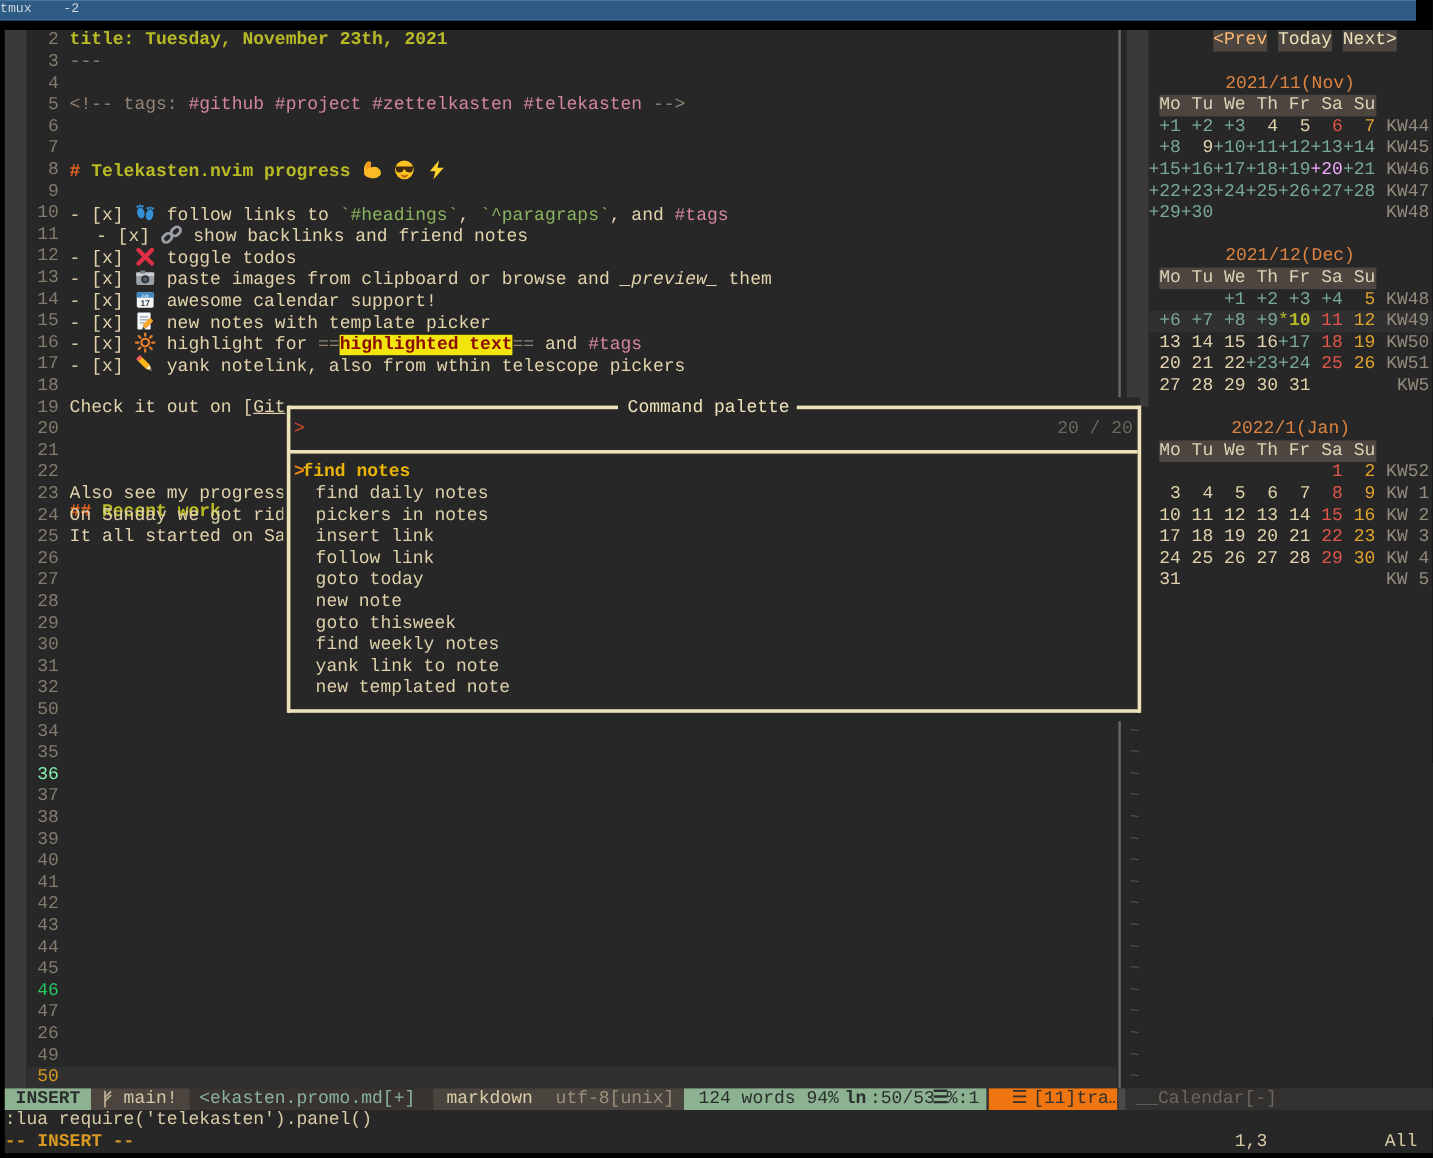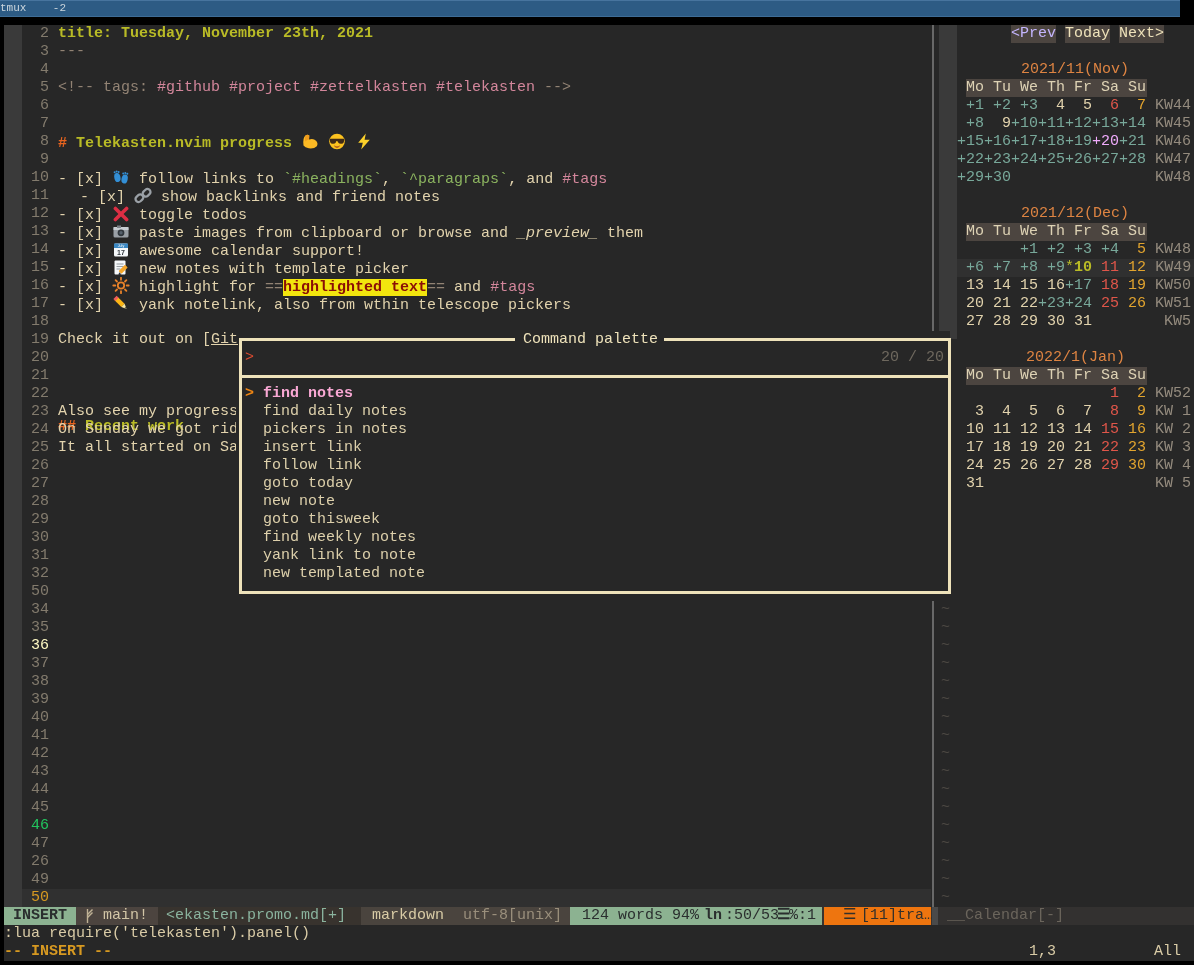--- a/index.html
+++ b/index.html
@@ -41,21 +41,21 @@
 <div class="r" style="left:13px;top:457px;width:36px;text-align:right;color:#837b6d;">26</div>
 <div class="r" style="left:13px;top:475px;width:36px;text-align:right;color:#837b6d;">27</div>
 <div class="r" style="left:13px;top:493px;width:36px;text-align:right;color:#837b6d;">28</div>
 <div class="r" style="left:13px;top:511px;width:36px;text-align:right;color:#837b6d;">29</div>
 <div class="r" style="left:13px;top:529px;width:36px;text-align:right;color:#837b6d;">30</div>
 <div class="r" style="left:13px;top:547px;width:36px;text-align:right;color:#837b6d;">31</div>
 <div class="r" style="left:13px;top:565px;width:36px;text-align:right;color:#837b6d;">32</div>
 <div class="r" style="left:13px;top:583px;width:36px;text-align:right;color:#837b6d;">50</div>
 <div class="r" style="left:13px;top:601px;width:36px;text-align:right;color:#837b6d;">34</div>
 <div class="r" style="left:13px;top:619px;width:36px;text-align:right;color:#837b6d;">35</div>
-<div class="r" style="left:13px;top:637px;width:36px;text-align:right;color:#fef9c3;">36</div>
+<div class="r" style="left:13px;top:637px;width:36px;text-align:right;color:#86efac;">36</div>
 <div class="r" style="left:13px;top:655px;width:36px;text-align:right;color:#837b6d;">37</div>
 <div class="r" style="left:13px;top:673px;width:36px;text-align:right;color:#837b6d;">38</div>
 <div class="r" style="left:13px;top:691px;width:36px;text-align:right;color:#837b6d;">39</div>
 <div class="r" style="left:13px;top:709px;width:36px;text-align:right;color:#837b6d;">40</div>
 <div class="r" style="left:13px;top:727px;width:36px;text-align:right;color:#837b6d;">41</div>
 <div class="r" style="left:13px;top:745px;width:36px;text-align:right;color:#837b6d;">42</div>
 <div class="r" style="left:13px;top:763px;width:36px;text-align:right;color:#837b6d;">43</div>
 <div class="r" style="left:13px;top:781px;width:36px;text-align:right;color:#837b6d;">44</div>
 <div class="r" style="left:13px;top:799px;width:36px;text-align:right;color:#837b6d;">45</div>
 <div class="r" style="left:13px;top:817px;width:36px;text-align:right;color:#22c55e;">46</div>
@@ -142,21 +142,21 @@
         <path d="M8.3 14.2 L9 16.4 L9.8 14.3 Z" fill="#31373d"></path>
       </g>
     </svg> yank notelink, also from wthin telescope pickers</div>
 <div class="r" style="left:58px;top:331px;color:#e2d3ad;">Check it out on [<span style="text-decoration:underline;">Git</span></div>
 <div class="r" style="left:58px;top:385px;color:#e2d3ad;margin-top:33px;"><span class="b" style="color:#e8641f;">## </span><span class="b" style="color:#b9bb26;">Recent work</span></div>
 <div class="r" style="left:58px;top:403px;color:#e2d3ad;width:178px;overflow:hidden;">Also see my progress</div>
 <div class="r" style="left:58px;top:421px;color:#e2d3ad;width:178px;overflow:hidden;">On Sunday we got rid</div>
 <div class="r" style="left:58px;top:439px;color:#e2d3ad;width:178px;overflow:hidden;">It all started on Sa</div>
 <div style="position:absolute;left:932px;top:25px;width:2px;height:882px;background:#686868;"></div>
 <div style="position:absolute;left:939px;top:25px;width:18px;height:314px;background:#3a3a3a;"></div>
-<div class="r" style="left:1011px;top:25px;background:#4c4540;color:#c4b5fd;">&lt;Prev</div>
+<div class="r" style="left:1011px;top:25px;background:#4c4540;color:#fdba74;">&lt;Prev</div>
 <div class="r" style="left:1065px;top:25px;background:#4c4540;color:#eee2ba;">Today</div>
 <div class="r" style="left:1119px;top:25px;background:#4c4540;color:#eee2ba;">Next&gt;</div>
 <div class="r" style="left:1021px;top:61px;color:#de8442;">2021/11(Nov)</div>
 <div style="position:absolute;left:966px;top:79px;width:181px;height:18px;background:#4c4540;"></div>
 <div class="r" style="left:966px;top:79px;color:#ddd2b4;">Mo Tu We Th Fr Sa Su</div>
 <div class="r" style="left:957px;top:97px;"><span style="color:#78a89a;">&nbsp;+1</span><span style="color:#78a89a;">&nbsp;+2</span><span style="color:#78a89a;">&nbsp;+3</span><span style="color:#e2d3ad;">&nbsp;&nbsp;4</span><span style="color:#e2d3ad;">&nbsp;&nbsp;5</span><span style="color:#e0564a;">&nbsp;&nbsp;6</span><span style="color:#e2a42e;">&nbsp;&nbsp;7</span><span style="color:#948b7e;">&nbsp;KW44</span></div>
 <div class="r" style="left:957px;top:115px;"><span style="color:#78a89a;">&nbsp;+8</span><span style="color:#e2d3ad;">&nbsp;&nbsp;9</span><span style="color:#78a89a;">+10</span><span style="color:#78a89a;">+11</span><span style="color:#78a89a;">+12</span><span style="color:#78a89a;">+13</span><span style="color:#78a89a;">+14</span><span style="color:#948b7e;">&nbsp;KW45</span></div>
 <div class="r" style="left:957px;top:133px;"><span style="color:#78a89a;">+15</span><span style="color:#78a89a;">+16</span><span style="color:#78a89a;">+17</span><span style="color:#78a89a;">+18</span><span style="color:#78a89a;">+19</span><span style="color:#f0abfc;">+20</span><span style="color:#78a89a;">+21</span><span style="color:#948b7e;">&nbsp;KW46</span></div>
 <div class="r" style="left:957px;top:151px;"><span style="color:#78a89a;">+22</span><span style="color:#78a89a;">+23</span><span style="color:#78a89a;">+24</span><span style="color:#78a89a;">+25</span><span style="color:#78a89a;">+26</span><span style="color:#78a89a;">+27</span><span style="color:#78a89a;">+28</span><span style="color:#948b7e;">&nbsp;KW47</span></div>
 <div class="r" style="left:957px;top:169px;"><span style="color:#78a89a;">+29</span><span style="color:#78a89a;">+30</span>&nbsp;&nbsp;&nbsp;&nbsp;&nbsp;&nbsp;&nbsp;&nbsp;&nbsp;&nbsp;&nbsp;&nbsp;&nbsp;&nbsp;&nbsp;<span style="color:#948b7e;">&nbsp;KW48</span></div>
@@ -199,21 +199,21 @@
 <div style="position:absolute;left:239px;top:338px;width:2.5px;height:256px;background:#eee2ba;"></div>
 <div style="position:absolute;left:948px;top:338px;width:2.5px;height:256px;background:#eee2ba;"></div>
 <div style="position:absolute;left:240px;top:338px;width:275px;height:2.5px;background:#eee2ba;"></div>
 <div style="position:absolute;left:664px;top:338px;width:286px;height:2.5px;background:#eee2ba;"></div>
 <div style="position:absolute;left:241px;top:375px;width:707px;height:2.5px;background:#eee2ba;"></div>
 <div style="position:absolute;left:240px;top:591px;width:710px;height:2.5px;background:#eee2ba;"></div>
 <div class="r" style="left:523px;top:331px;color:#eee2ba;">Command palette</div>
 <div class="r" style="left:245px;top:349px;color:#dd4b30;">&gt;</div>
 <div class="r" style="left:881px;top:349px;color:#6e685e;">20 / 20</div>
 <div class="r b" style="left:245px;top:385px;color:#f08613;">&gt;</div>
-<div class="r b" style="left:263px;top:385px;color:#f9a8d4;">find notes</div>
+<div class="r b" style="left:252px;top:385px;color:#eab308;">find notes</div>
 <div class="r" style="left:263px;top:403px;color:#ddd0ab;">find daily notes</div>
 <div class="r" style="left:263px;top:421px;color:#ddd0ab;">pickers in notes</div>
 <div class="r" style="left:263px;top:439px;color:#ddd0ab;">insert link</div>
 <div class="r" style="left:263px;top:457px;color:#ddd0ab;">follow link</div>
 <div class="r" style="left:263px;top:475px;color:#ddd0ab;">goto today</div>
 <div class="r" style="left:263px;top:493px;color:#ddd0ab;">new note</div>
 <div class="r" style="left:263px;top:511px;color:#ddd0ab;">goto thisweek</div>
 <div class="r" style="left:263px;top:529px;color:#ddd0ab;">find weekly notes</div>
 <div class="r" style="left:263px;top:547px;color:#ddd0ab;">yank link to note</div>
 <div class="r" style="left:263px;top:565px;color:#ddd0ab;">new templated note</div>

